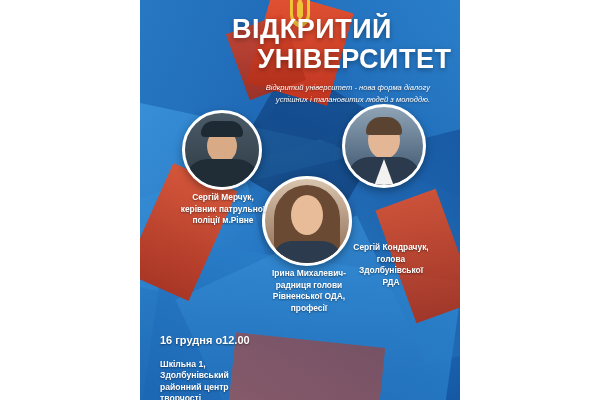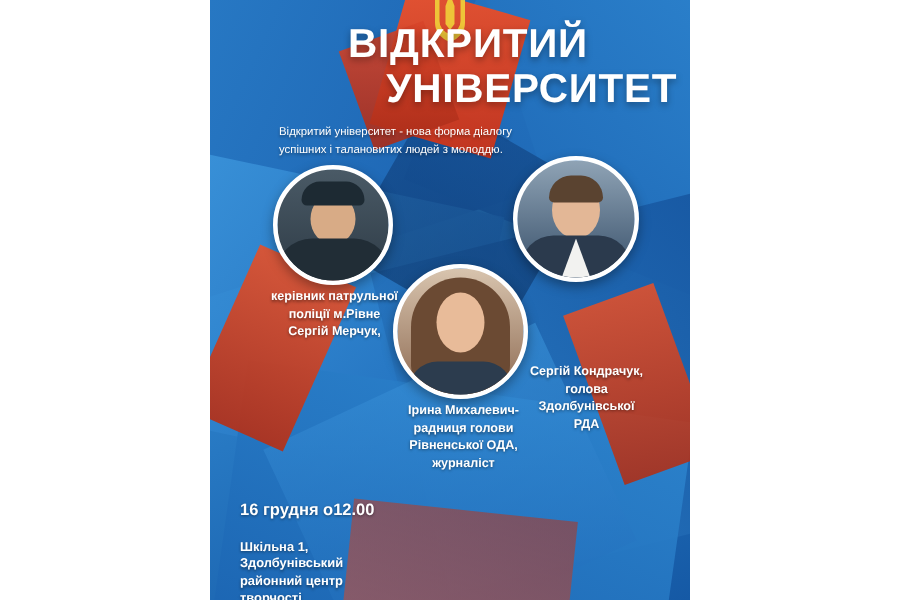--- a/index.html
+++ b/index.html
@@ -161,22 +161,23 @@
   }
 
   .subtitle {
     position: absolute;
     left: 46px;
     right: 30px;
     top: 82px;
     color: #ffffff;
     font-size: 7.6px;
     line-height: 12px;
-    text-align: left;
+    text-align: right;
     text-shadow: 0 1px 2px rgba(0,0,0,.4);
+    font-style: italic;
   }
 
   
   .portrait {
     position: absolute;
     border-radius: 50%;
     overflow: hidden;
     border: 3px solid #ffffff;
     box-shadow: 0 3px 8px rgba(0,0,0,.35);
   }
@@ -363,37 +364,37 @@
       <div class="shirt"></div>
     </div>
 
     <div class="portrait p-center">
       <div class="hairback"></div>
       <div class="face skin"></div>
       <div class="body"></div>
     </div>
 
     <div class="nameblock n-left">
+      <div>Сергій Мерчук,</div>
       <div style="white-space:pre-line">керівник патрульної
 поліції м.Рівне</div>
-      <div>Сергій Мерчук,</div>
     </div>
 
     <div class="nameblock n-right">
       <div>Сергій Кондрачук,</div>
       <div style="white-space:pre-line">голова
 Здолбунівської
 РДА</div>
     </div>
 
     <div class="nameblock n-center">
       <div>Ірина Михалевич-</div>
       <div style="white-space:pre-line">радниця голови
 Рівненської ОДА,
-журналіст</div>
+професії</div>
     </div>
 
     <div class="when">
       <div class="date">16 грудня о12.00</div>
       <div class="place" style="white-space:pre-line">Шкільна 1,
 Здолбунівський
 районний центр
 творчості</div>
     </div>
 

